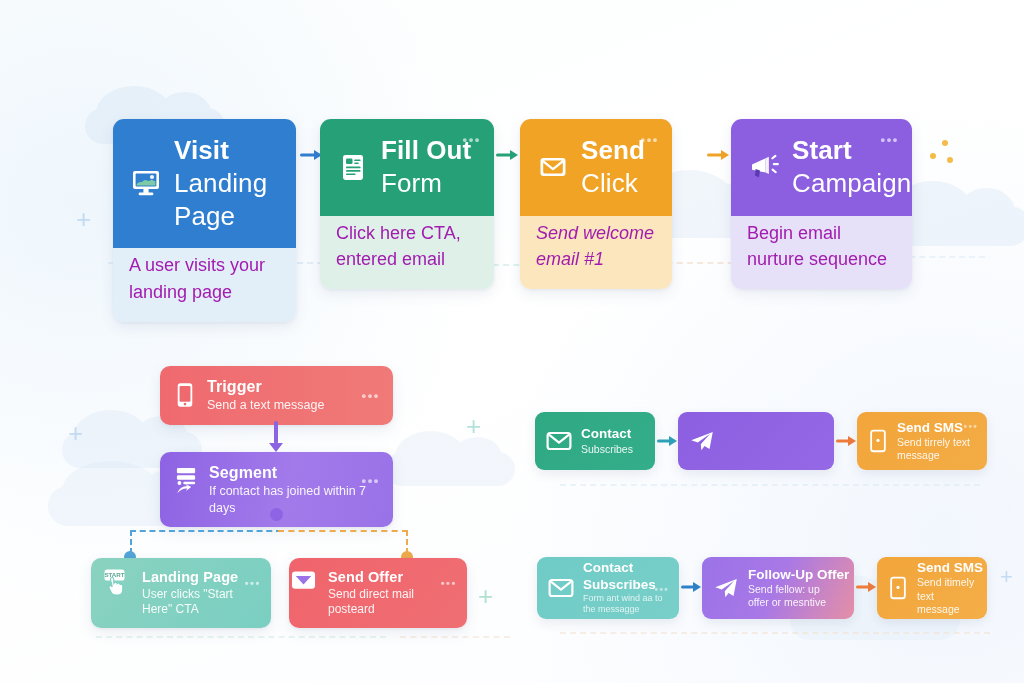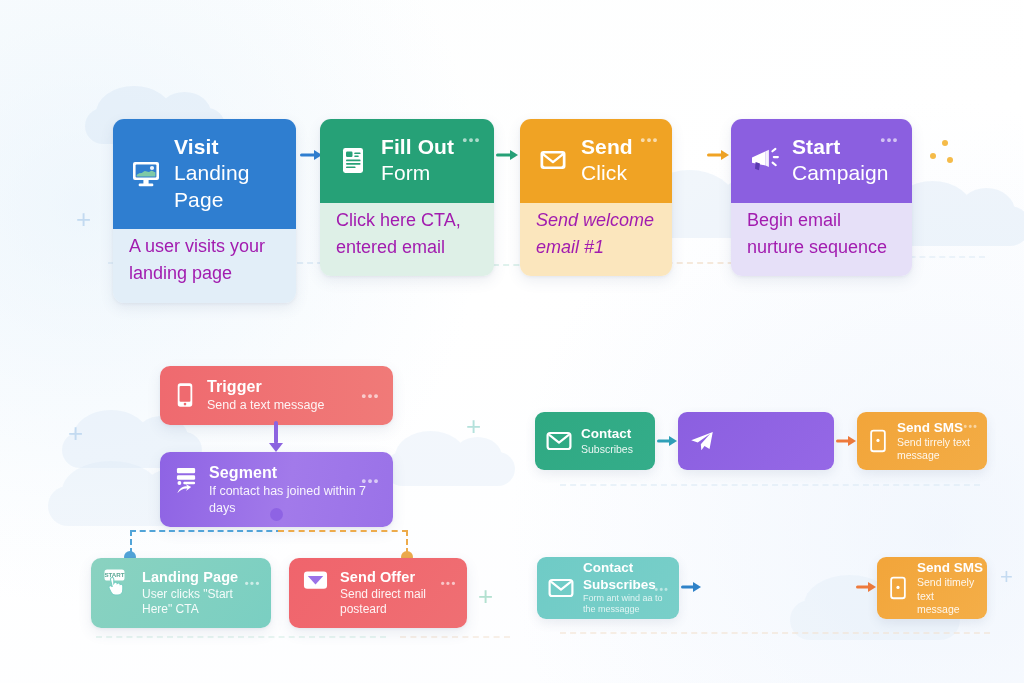--- a/index.html
+++ b/index.html
@@ -107,21 +107,21 @@
   }
   .card .body {
     padding: 4px 16px 16px 16px;
     font-size: 18px;
     line-height: 1.48;
     color: #a21caf;
   }
 
   
   .toprow .head { padding: 15px 14px 16px 16px; align-items: center; }
-  .toprow .ttl { font-size: 21px; line-height: 1.26; }
+  .toprow .ttl { font-size: 26px; line-height: 1.26; }
   .toprow .ico { width: 34px; height: 34px; }
 
   
   .arrow { position: absolute; }
   .arrow .shaft {
     position: absolute; top: 50%; left: 0;
     height: 3px; width: calc(100% - 6px);
     transform: translateY(-50%);
     border-radius: 2px;
   }
@@ -381,21 +381,21 @@
       </span>
       <span>
         <div class="ttl" style="font-size:14.5px;">Landing Page</div>
         <div class="sub" style="font-size:12px; max-width:122px;">User clicks "Start Here" CTA</div>
       </span>
       <span class="dots" style="top:20px; right:10px; font-size:11px;">•••</span>
     </div>
   </div>
 
   <div class="card" style="left:289px; top:558px; width:178px; border-radius:10px;">
-    <div class="head" style="background:linear-gradient(130deg,#f0646c 0%,#ef6f73 100%); padding:10px 12px; align-items:flex-start;">
+    <div class="head" style="background:linear-gradient(130deg,#f0646c 0%,#ef6f73 100%); padding:10px 0; align-items:flex-start;">
       <span class="ico" style="width:28px;height:26px;">
         <svg viewBox="0 0 28 26" width="27" height="25" fill="none">
           <rect x="2" y="2.5" width="24" height="18" rx="3.4" fill="#fff"></rect>
           <path d="M6 7.2h16l-8 9z" fill="#9b72e8"></path>
         </svg>
       </span>
       <span>
         <div class="ttl" style="font-size:14.5px;">Send Offer</div>
         <div class="sub" style="font-size:12px; max-width:118px;">Send direct mail posteard</div>
       </span>
@@ -461,20 +461,31 @@
       <div class="t3">Form ant wind aa to the messagge</div>
     </span>
     <span class="dots" style="top:28px; right:10px;">•••</span>
   </div>
 
   <div class="arrow" style="left:681px; top:581px; width:20px; height:12px; color:#2f82c8;">
     <span class="shaft"></span>
       <span class="headtip"></span>
   </div>
 
+  <div class="mini blurry2" style="left:702px; top:557px; width:152px; height:62px; background:linear-gradient(115deg,#9b72e8 0%,#a878e6 48%,#e58fa6 100%);">
+    <span class="ico">
+      <svg viewBox="0 0 28 26" width="28" height="26" fill="none">
+        <path d="M25.6 3.2L2.4 12.1l7 2.6 13.4-9.6-10.1 11.3.6 6.6 3.4-4.6 5.4 3.1z" fill="#fff"></path>
+      </svg>
+    </span>
+    <span class="txt">
+      <div class="t1">Follow-Up Offer</div>
+      <div class="t2">Send fellow: up offer or mesntive</div>
+    </span>
+  </div>
 
   <div class="arrow" style="left:856px; top:581px; width:20px; height:12px; color:#ee7a3c;">
     <span class="shaft"></span>
       <span class="headtip"></span>
   </div>
 
   <div class="mini blurry2" style="left:877px; top:557px; width:110px; height:62px; background:linear-gradient(135deg,#f2a53a 0%,#f4ae48 100%);">
     <span class="ico" style="width:20px;">
       <svg viewBox="0 0 20 26" width="18" height="24" fill="none">
         <rect x="2.4" y="1.4" width="15.2" height="23" rx="2.6" stroke="#fff" stroke-width="2"></rect>

